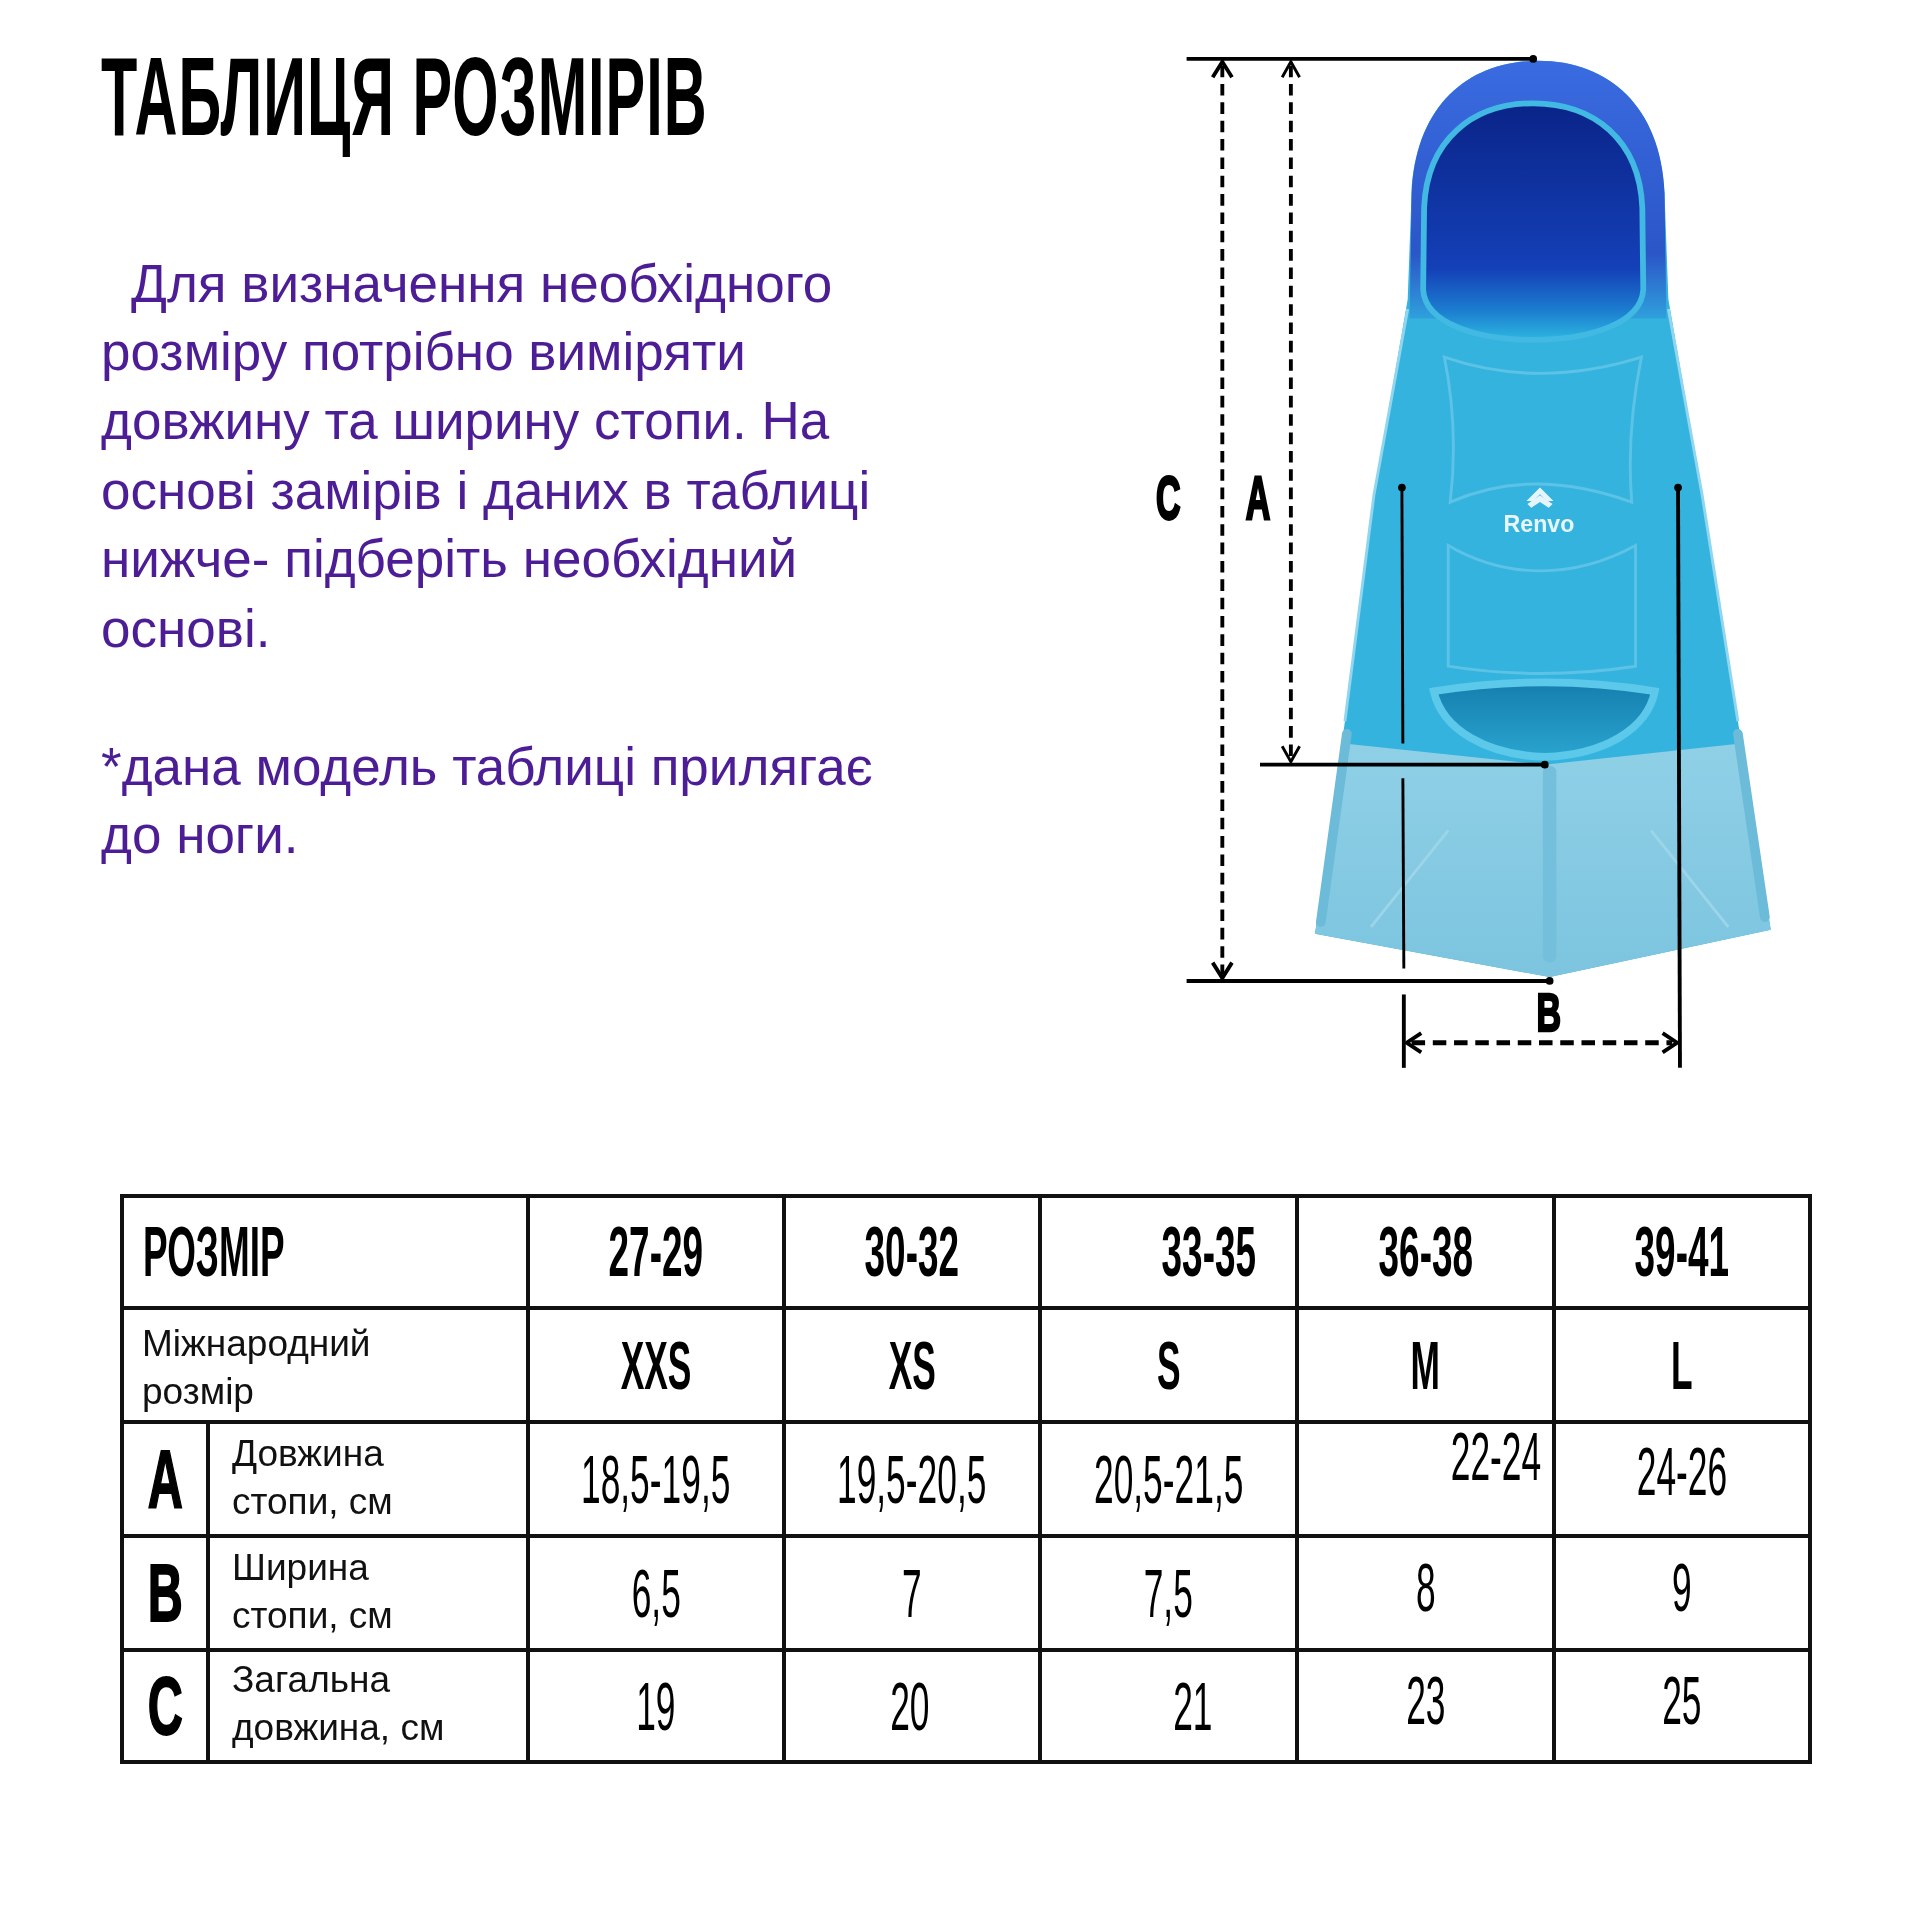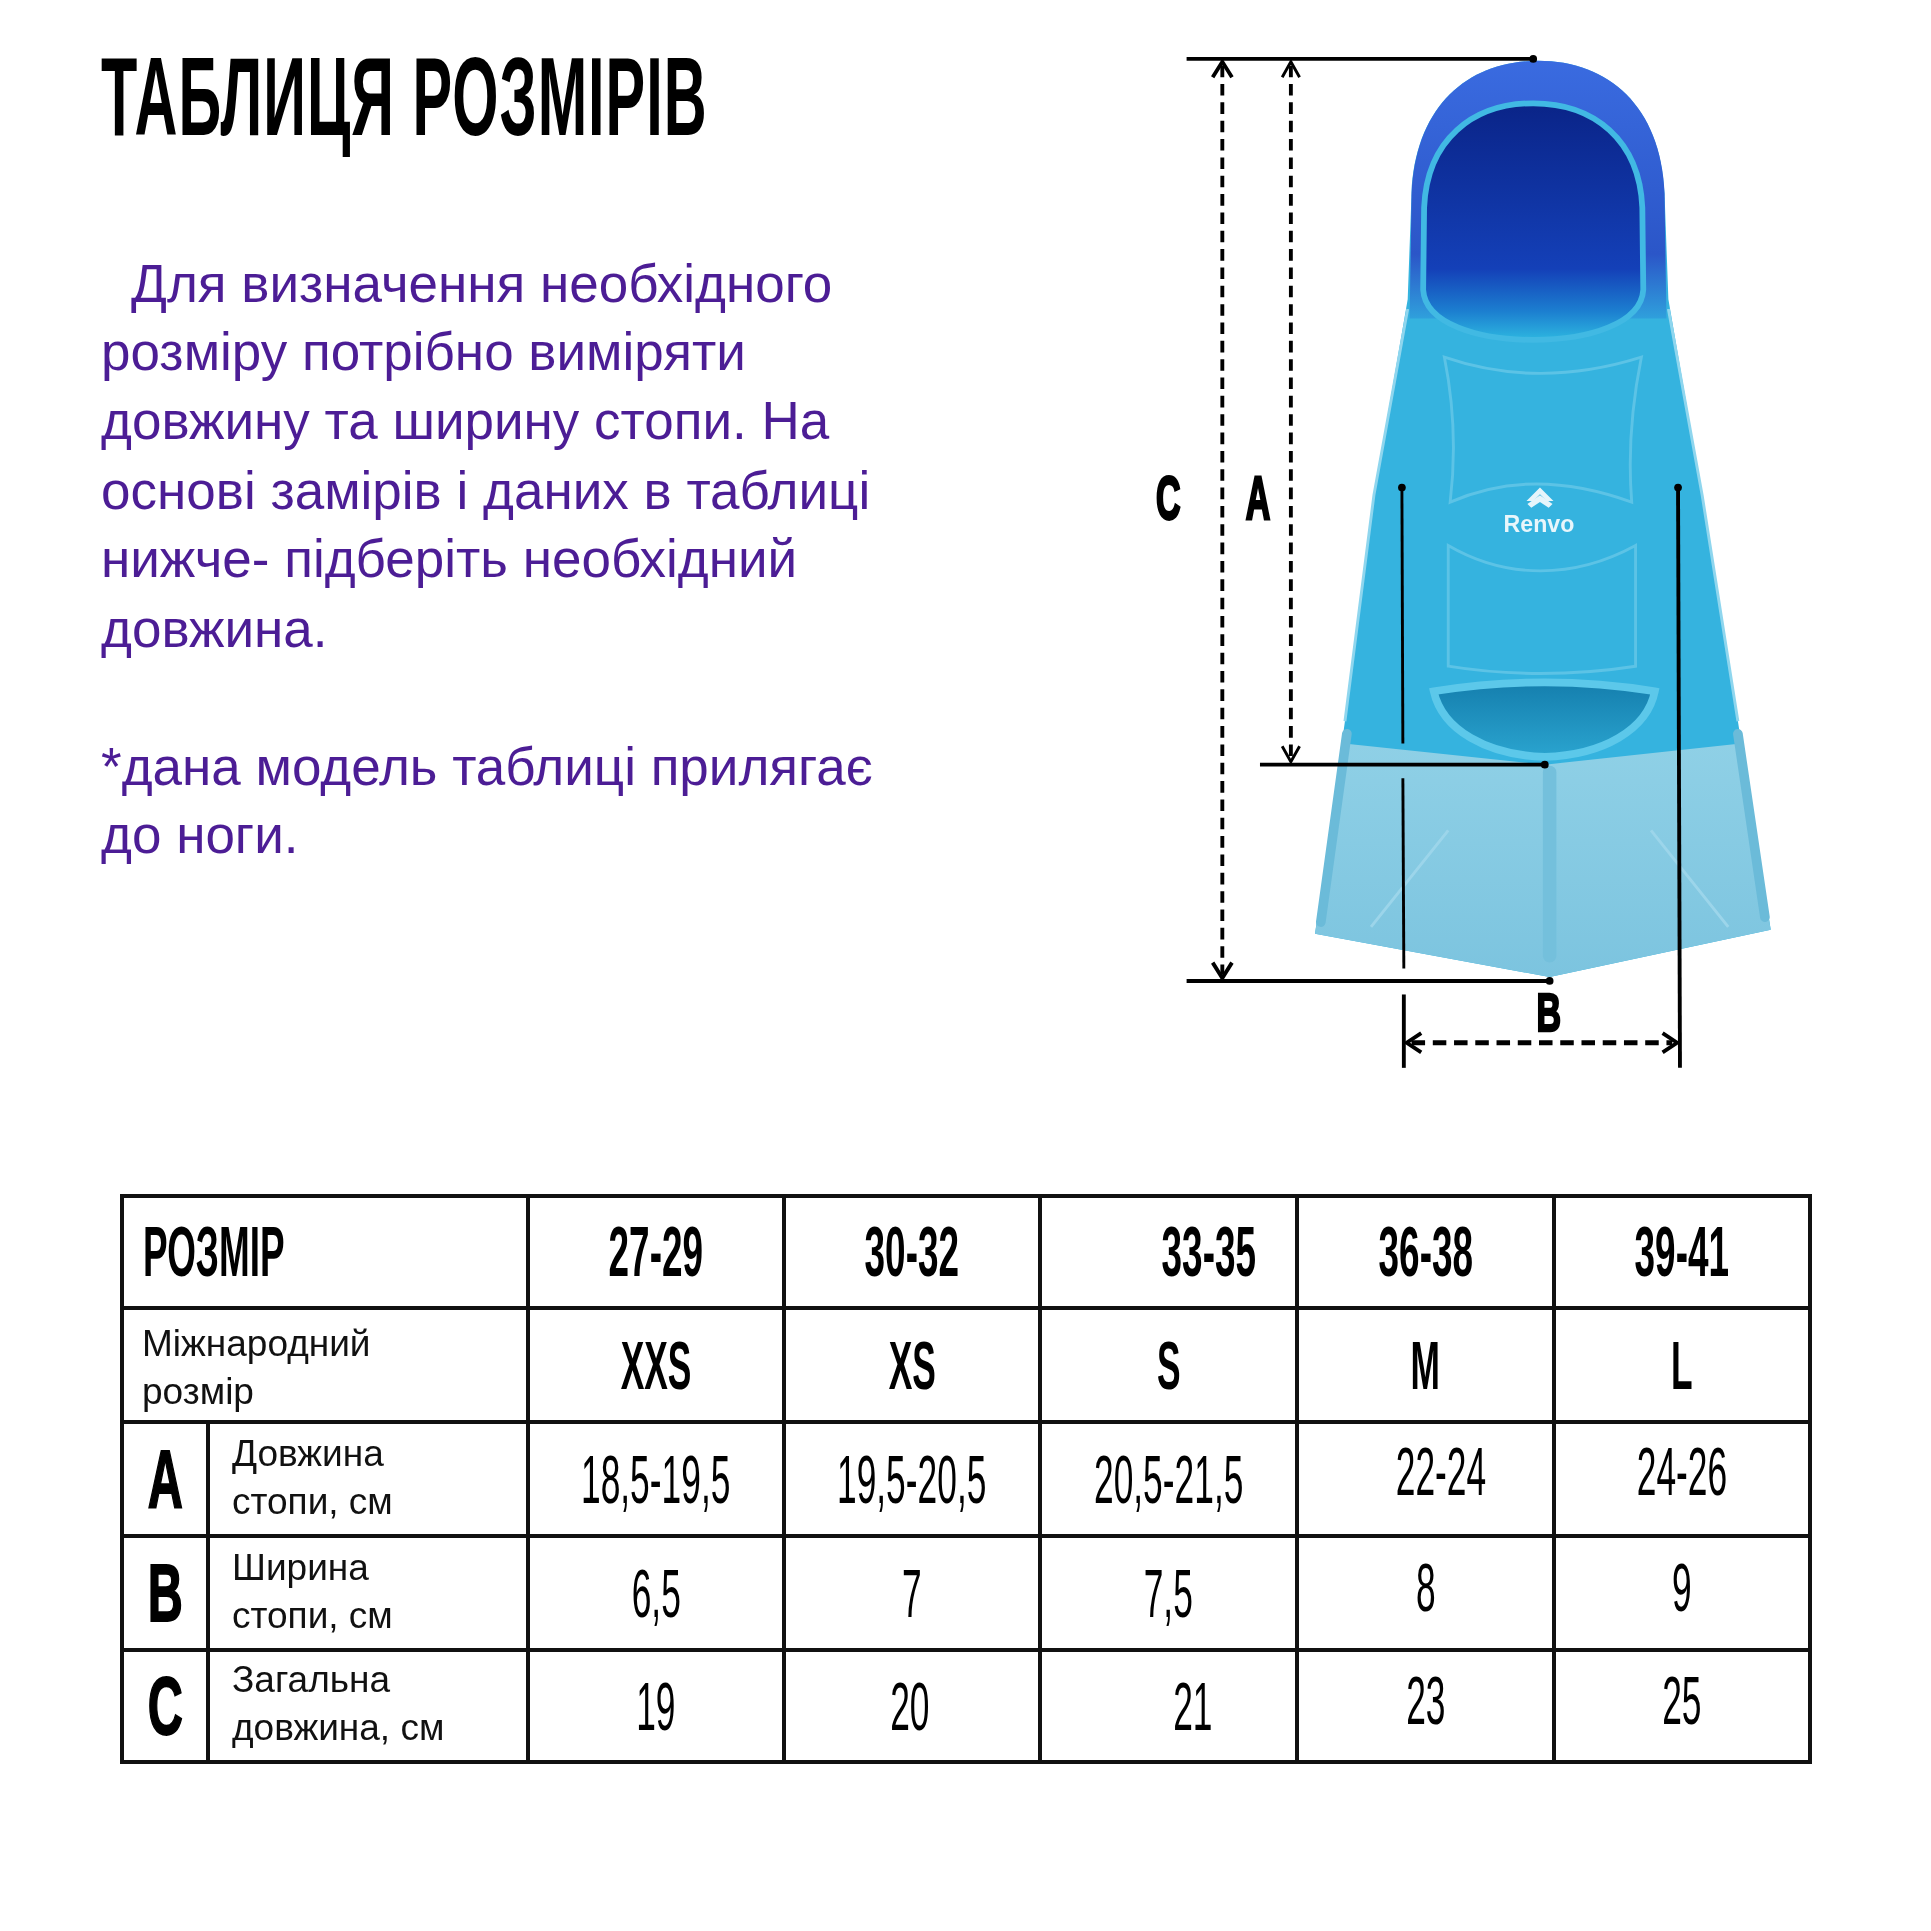--- a/index.html
+++ b/index.html
@@ -50,21 +50,21 @@
 <body>
 
 <div class="abs title">ТАБЛИЦЯ РОЗМІРІВ</div>
 
 <div>
   <div class="abs para-line indent" style="top:255px">Для визначення необхідного</div>
   <div class="abs para-line" style="top:323px">розміру потрібно виміряти</div>
   <div class="abs para-line" style="top:392px">довжину та ширину стопи. На</div>
   <div class="abs para-line" style="top:462px">основі замірів і даних в таблиці</div>
   <div class="abs para-line" style="top:530px">нижче- підберіть необхідний</div>
-  <div class="abs para-line" style="top:600px">довжина.</div>
+  <div class="abs para-line" style="top:600px">основі.</div>
 </div>
 <div>
   <div class="abs para-line" style="top:738px">*дана модель таблиці прилягає</div>
   <div class="abs para-line" style="top:806px">до ноги.</div>
 </div>
 
 <svg class="diagram" width="1931" height="1931" viewBox="0 0 2000 2000">
   <defs>
     <linearGradient id="heelGrad" x1="0" y1="0" x2="0" y2="1">
       <stop offset="0" stop-color="#3a6be0"></stop>
@@ -227,21 +227,21 @@
     <div class="abs lbl" style="left:112px; top:284px;">стопи, см</div>
     <div class="cell" style="left:410px; top:230px; width:252px; height:110px;">
         <span class="cond val">18,5-19,5</span>
       </div>
     <div class="cell" style="left:666px; top:230px; width:252px; height:110px;">
         <span class="cond val">19,5-20,5</span>
       </div>
     <div class="cell" style="left:922px; top:230px; width:253px; height:110px;">
         <span class="cond val">20,5-21,5</span>
       </div>
-    <div class="cell" style="left:1179px; top:222px; width:284px; height:110px;">
+    <div class="cell" style="left:1179px; top:207px; width:284px; height:110px;justify-content:flex-end;">
         <span class="cond val">22-24</span>
       </div>
     <div class="cell" style="left:1436px; top:222px; width:252px; height:110px;">
         <span class="cond val">24-26</span>
       </div>
   </div>
 
   <div>
     <div class="cell" style="left:3.9px; top:344px; width:82px; height:110px;">
         <span class="cond letter">B</span>

